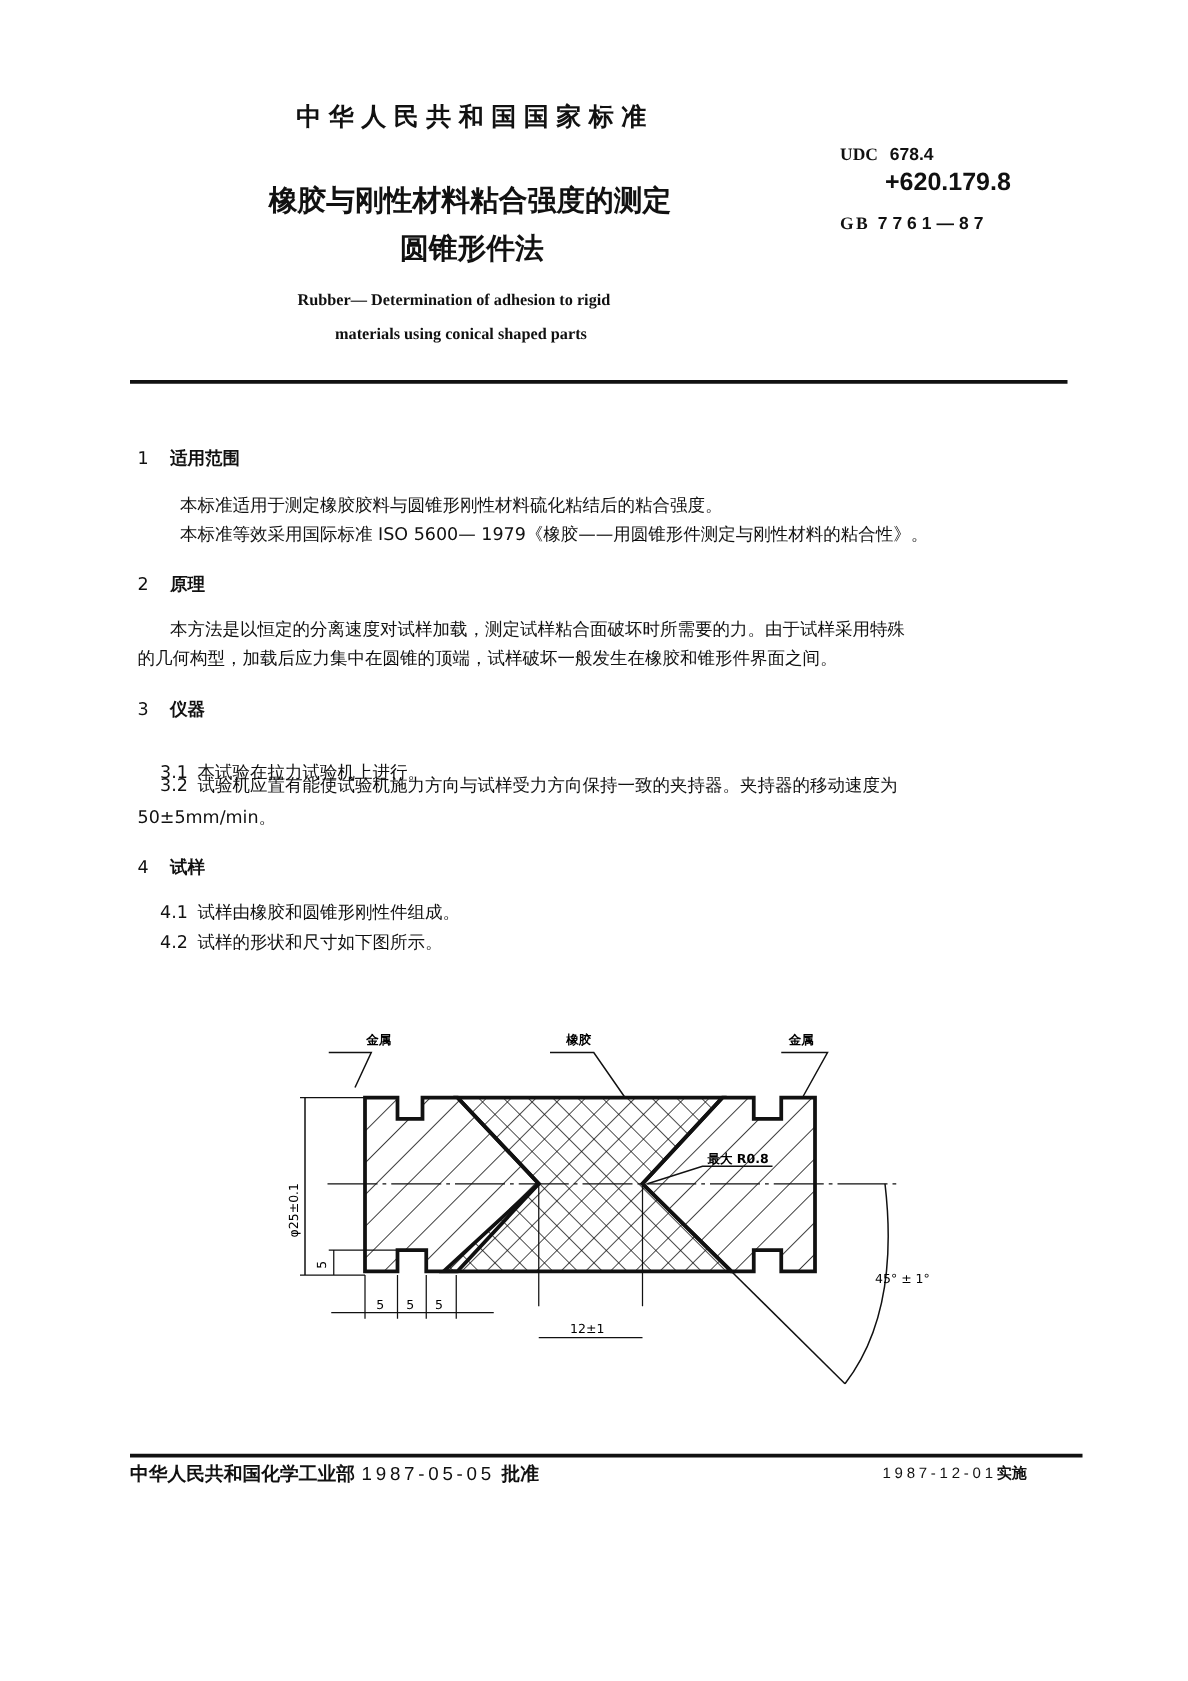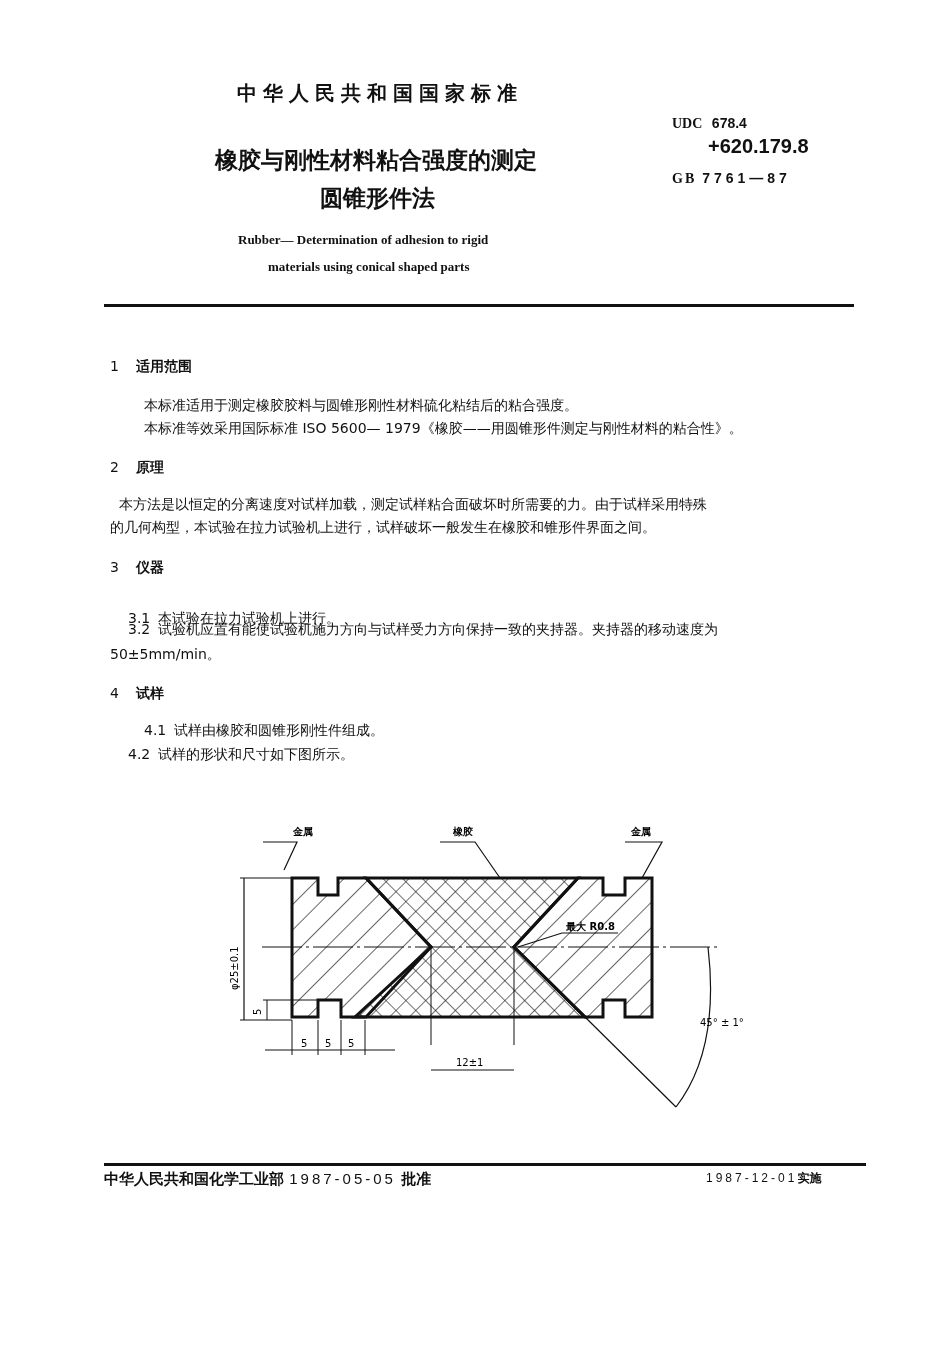--- a/index.html
+++ b/index.html
@@ -56,38 +56,38 @@
 
 <div class="abs heading" style="top:358px;">
   <span class="num">1</span><span>适用范围</span>
 </div>
 <div class="abs para" style="left:144px; top:396px;">本标准适用于测定橡胶胶料与圆锥形刚性材料硫化粘结后的粘合强度。</div>
 <div class="abs para" style="left:144px; top:419px;">本标准等效采用国际标准 ISO 5600— 1979《橡胶——用圆锥形件测定与刚性材料的粘合性》。</div>
 
 <div class="abs heading" style="top:459px;">
   <span class="num">2</span><span>原理</span>
 </div>
-<div class="abs para" style="left:119px; top:495px;">本方法是以恒定的分离速度对试样加载，测定试样粘合面破坏时所需要的力。由于试样采用特殊</div>
-<div class="abs para" style="left:110px; top:518px;">的几何构型，本试验在拉力试验机上进行，试样破坏一般发生在橡胶和锥形件界面之间。</div>
+<div class="abs para" style="left:136px; top:495px;">本方法是以恒定的分离速度对试样加载，测定试样粘合面破坏时所需要的力。由于试样采用特殊</div>
+<div class="abs para" style="left:110px; top:518px;">的几何构型，加载后应力集中在圆锥的顶端，试样破坏一般发生在橡胶和锥形件界面之间。</div>
 
 <div class="abs heading" style="top:559px;">
   <span class="num">3</span><span>仪器</span>
 </div>
 <div class="abs para clause" style="left:128px; top:597px;margin-top:12px;">
   <span class="cnum">3.1</span><span>本试验在拉力试验机上进行。</span>
 </div>
 <div class="abs para clause" style="left:128px; top:620px;">
   <span class="cnum">3.2</span><span>试验机应置有能使试验机施力方向与试样受力方向保持一致的夹持器。夹持器的移动速度为</span>
 </div>
 <div class="abs para" style="left:110px; top:645px;">50±5mm/min。</div>
 
 <div class="abs heading" style="top:685px;">
   <span class="num">4</span><span>试样</span>
 </div>
-<div class="abs para clause" style="left:144px; top:721px;">
+<div class="abs para clause" style="left:128px; top:721px;">
   <span class="cnum">4.1</span><span>试样由橡胶和圆锥形刚性件组成。</span>
 </div>
 <div class="abs para clause" style="left:128px; top:745px;">
   <span class="cnum">4.2</span><span>试样的形状和尺寸如下图所示。</span>
 </div>
 
 <svg class="abs" style="left:0; top:0;" width="950" height="1345">
   <defs>
     <pattern id="hatch" patternUnits="userSpaceOnUse" width="18" height="18" patternTransform="rotate(45)">
       <line x1="0" y1="0" x2="0" y2="18" stroke="#111" stroke-width="1.3"></line>

